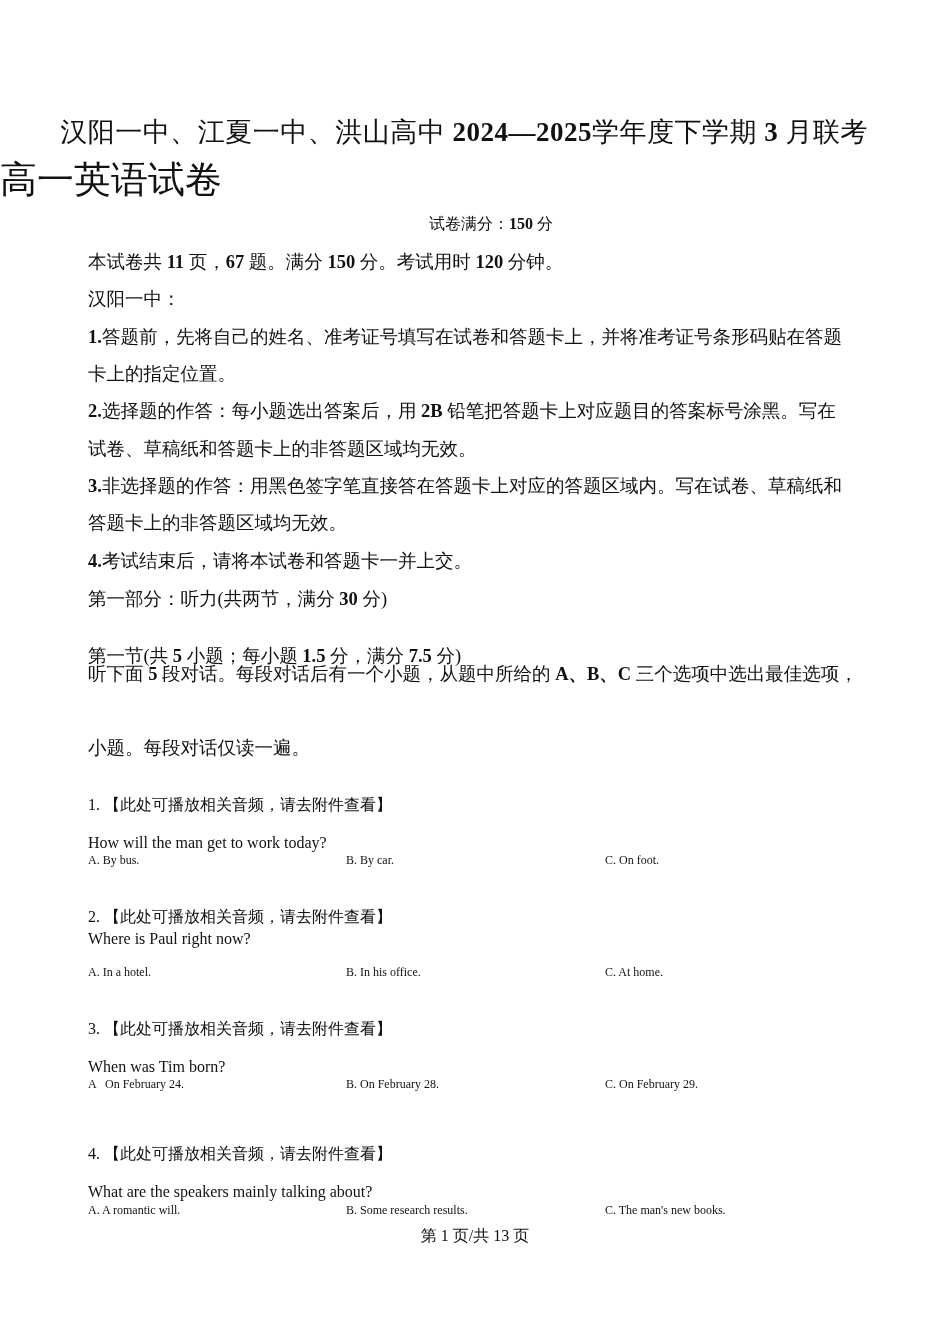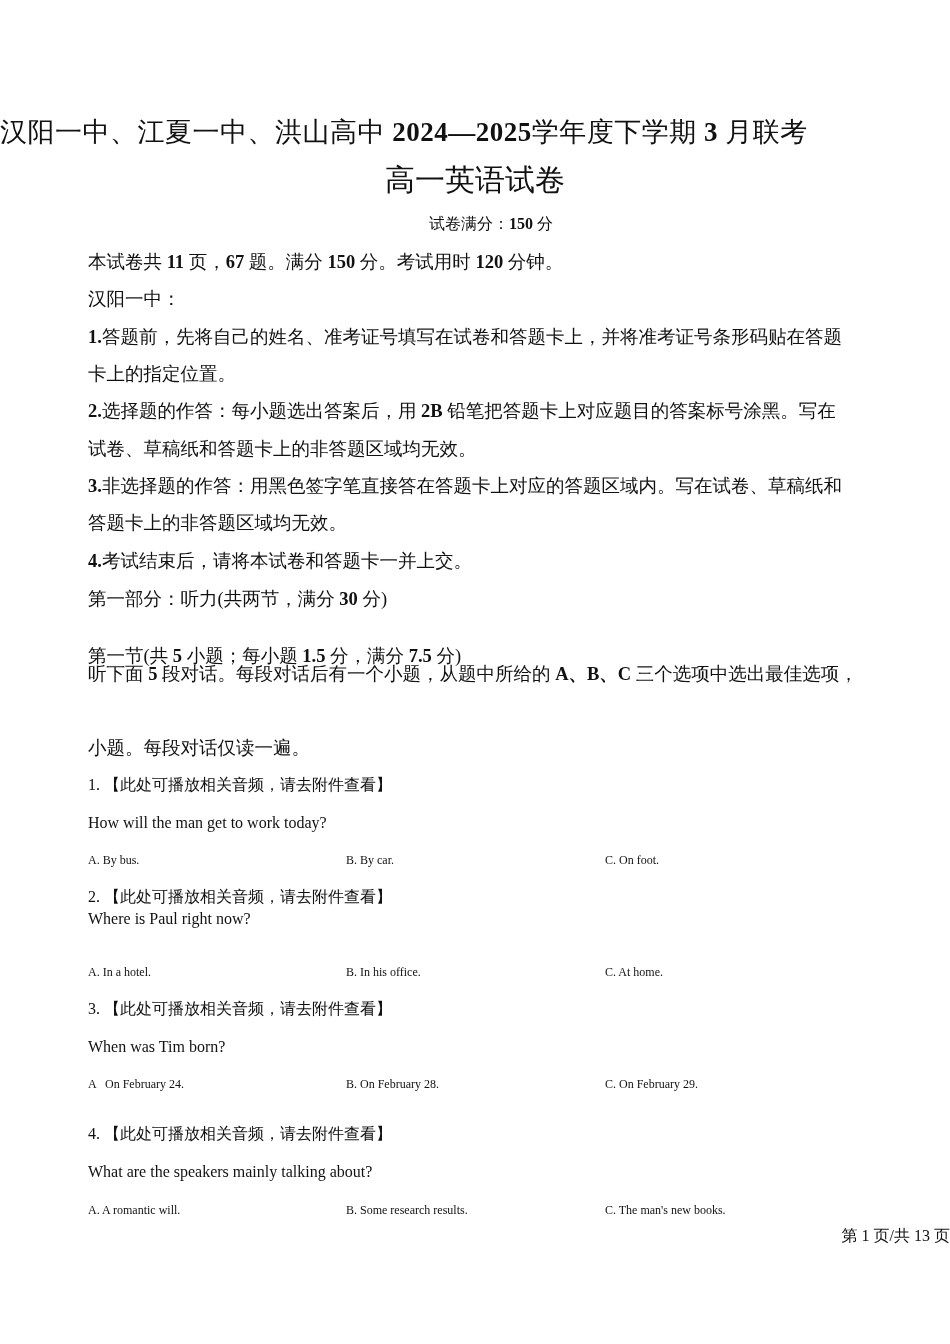--- a/index.html
+++ b/index.html
@@ -3,41 +3,41 @@
 <meta charset="utf-8">
 <style>
   html, body { margin: 0; padding: 0; background: #ffffff; }
   body {
     width: 950px; height: 1344px; position: relative; overflow: hidden;
     font-family: "Liberation Serif", "DejaVu Serif", serif;
     color: #111111;
   }
   .page { position: absolute; left: 0; top: 0; width: 950px; height: 1344px; }
   .title1 {
-    position: absolute; top: 112px; left: 0; width: 868px; text-align: left;
+    position: absolute; top: 112px; left: 0; width: 868px; text-align: right;
     font-size: 27px; letter-spacing: 0.5px; line-height: 40px;
   }
   .title2 {
-    position: absolute; top: 160px; left: 0; width: 950px; text-align: center;
-    font-size: 30px; line-height: 40px;
+    position: absolute; top: 160px; left: 0; width: 950px; 
+    font-size: 37px; line-height: 40px;
   }
   .subtitle {
     position: absolute; top: 210px; left: 16px; width: 950px; text-align: center;
     font-size: 16px; line-height: 28px;
   }
   b { font-weight: bold; }
   .line {
     position: absolute; left: 88px; font-size: 18.5px; line-height: 28px; white-space: nowrap;
   }
   .q {
-    position: absolute; left: 88px; font-size: 16px; line-height: 24px; white-space: nowrap;
+    position: absolute; left: 88px; font-size: 16px; line-height: 24px; white-space: nowrap; margin-top: 20px;
   }
   .opt { position: absolute; font-size: 12px; line-height: 24px; white-space: nowrap; }
   .footer {
-    position: absolute; top: 1224px; left: 0; width: 950px; text-align: right;
+    position: absolute; top: 1224px; left: 0; width: 950px; text-align: center;
     font-size: 16px; line-height: 24px;
   }
 </style>
 </head>
 <body>
 
 <div class="page">
 
   <div class="title1"><span>汉阳一中、江夏一中、洪山高中 </span><b>2024—2025</b><span>学年度下学期 </span><b>3</b><span> 月联考</span></div>
 

